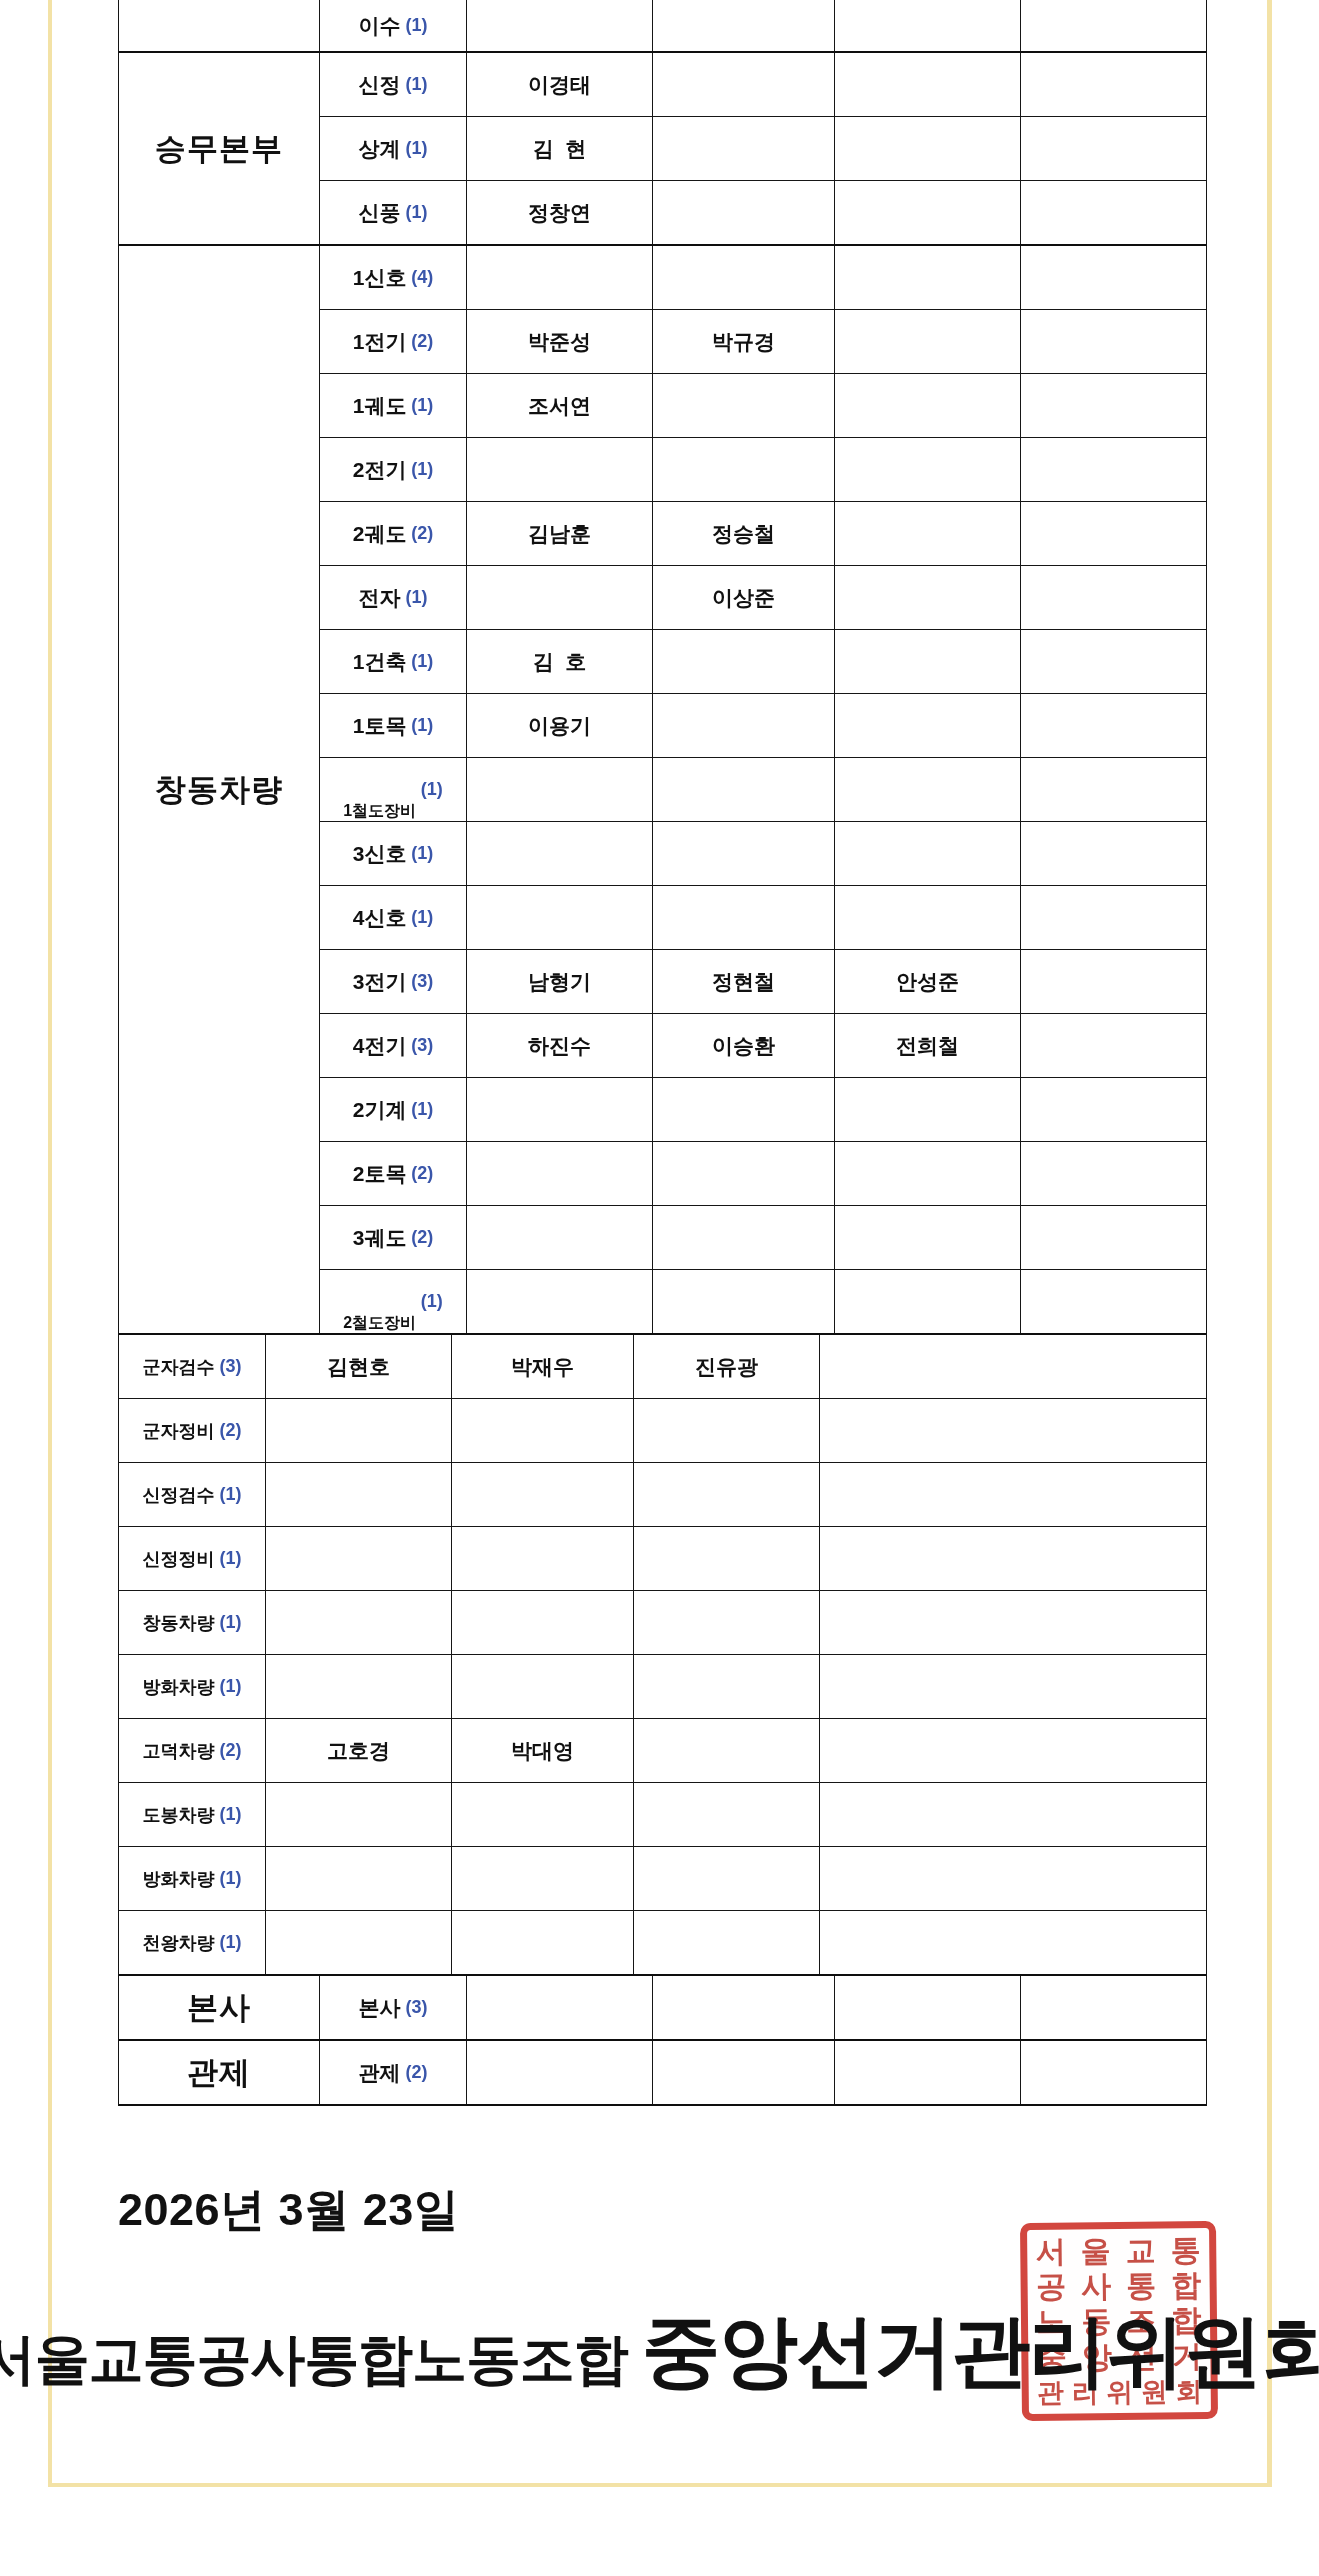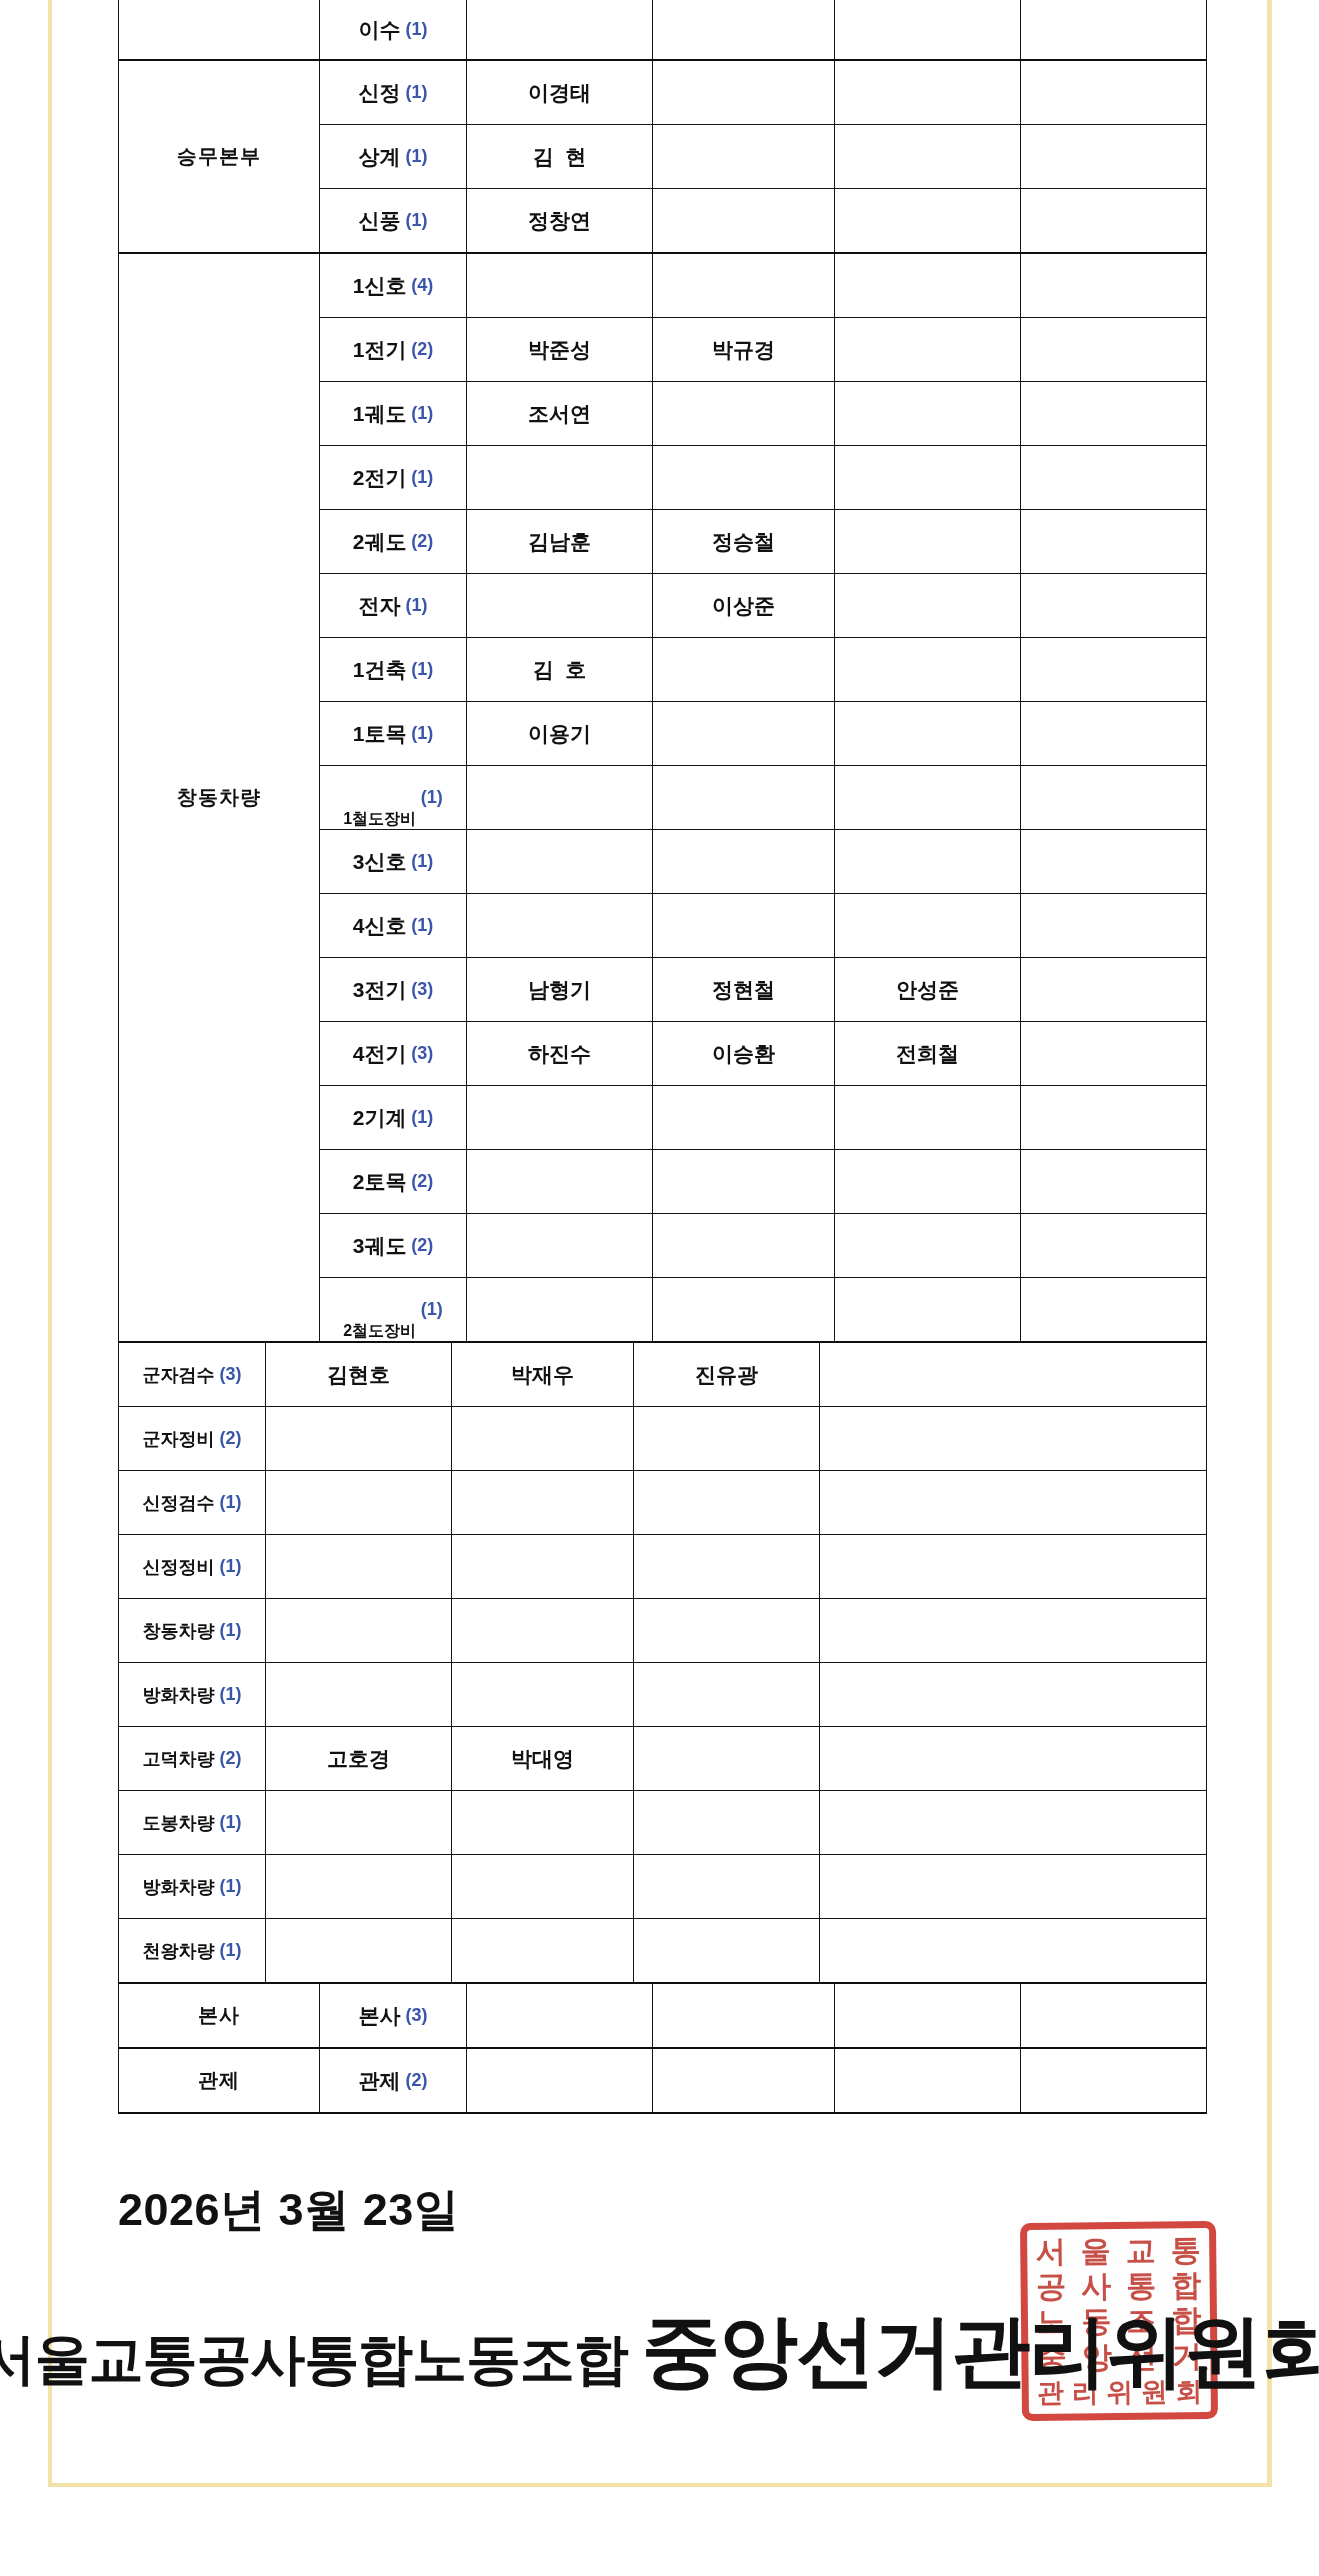--- a/index.html
+++ b/index.html
@@ -9,24 +9,24 @@
   #frame-left{left:48px;top:0;width:4.3px;height:2487px;}
   #frame-right{left:1267px;top:0;width:4.8px;height:2487px;}
   #frame-bottom{left:48px;top:2483px;width:1224px;height:4.3px;}
 
   
   #tbl{position:absolute;left:118px;top:0;width:1089px;box-sizing:border-box;
        border-left:1.6px solid #141414;border-right:1.6px solid #141414;}
   .group{display:flex;border-bottom:2.1px solid #0e0e0e;}
   .glabel{width:200px;flex:none;border-right:1.1px solid #161616;
           display:flex;align-items:center;justify-content:center;
-          font-size:20px;font-weight:bold;letter-spacing:1.1px;}
+          font-size:31px;font-weight:bold;letter-spacing:1.1px;}
   .rows{flex:1;display:flex;flex-direction:column;}
   .row{display:grid;grid-template-columns:147px 186px 182px 186px auto;height:63px;}
-  .group:first-child .row{height:59px;}
+  .group:first-child .row{height:51px;}
   .row + .row{border-top:1.1px solid #161616;text-align:center;}
   .cell{display:flex;align-items:center;justify-content:center;
         border-right:1.1px solid #161616;box-sizing:border-box;overflow:hidden;}
   .row .cell:last-child{border-right:none;}
   .branch{gap:4.8px;}
   .blabel{font-size:21px;font-weight:bold;white-space:nowrap;}
   .blabel.sm{font-size:18px;}
   .blabel.xs{font-size:16px;margin-top:44px;}
   .count{color:#3a56aa;font-weight:bold;font-size:18px;white-space:nowrap;}
   .name{font-size:21px;font-weight:bold;white-space:pre;}

